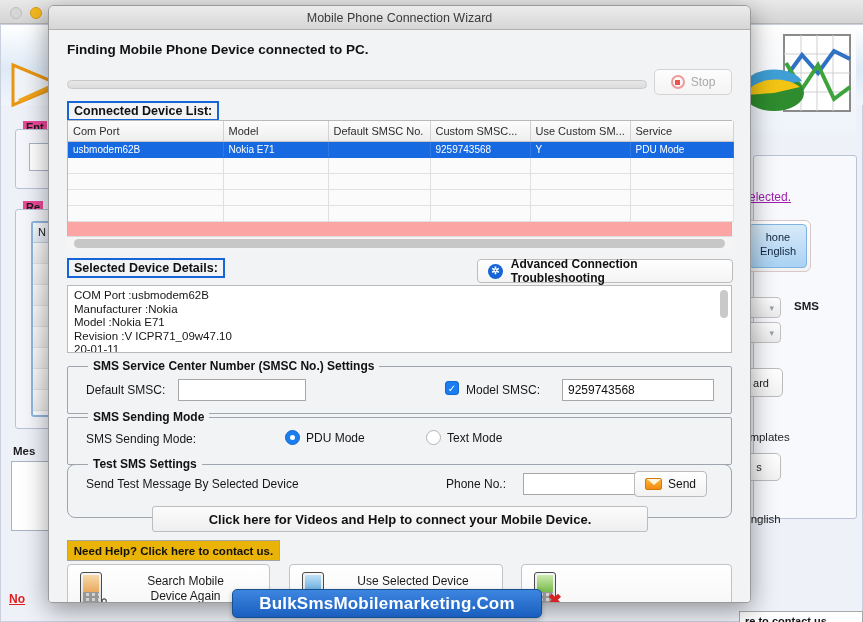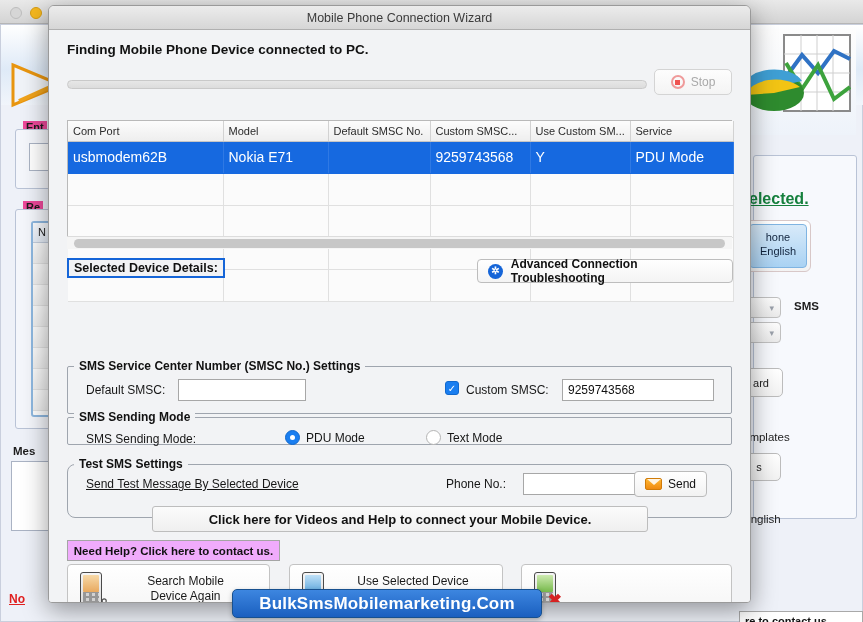--- a/index.html
+++ b/index.html
@@ -85,21 +85,21 @@
   .bg-combo .caret {
     position: absolute; right: 6px; top: 5px;
     font-size: 9px; color: #9aa0aa;
   }
   .bg-text { position: absolute; font-size: 11.5px; color: #1d1d1d; }
   .bg-link-red {
     position: absolute; font-size: 12px; font-weight: bold; color: #e02020;
     text-decoration: underline;
   }
   .bg-link-blue {
-    position: absolute; font-size: 16px; font-weight: bold; color: #15803d;
+    position: absolute; font-size: 12px; font-weight: normal; color: #a21caf;
     text-decoration: underline;
   }
   .bg-wizbtn {
     position: absolute;
     background: linear-gradient(#ffffff,#f3f3f3);
     border: 1px solid #d8c8c8; border-radius: 6px;
   }
   .bg-wizbtn-inner {
     position: absolute; left: 3px; top: 3px; right: 3px; bottom: 3px;
     background: linear-gradient(#d8eaf9,#a9d2f3);
@@ -180,24 +180,24 @@
   #device-table th {
     height: 20px;
     background: linear-gradient(#fcfcfc,#eeeeee);
     border-right: 1px solid #d2d2d2;
     border-bottom: 1px solid #c6c6c6;
     font-size: 11px; font-weight: normal; color: #2b2b2b;
     text-align: left; padding: 0 5px;
     white-space: nowrap; overflow: hidden;
   }
   #device-table td {
-    height: 32px;
+    height: 16px;
     border-right: 1px solid #e0e0e0;
     border-bottom: 1px solid #e0e0e0;
-    font-size: 14px; color: #1a1a1a;
+    font-size: 10px; color: #1a1a1a;
     padding: 0 5px;
     white-space: nowrap; overflow: hidden;
     background: #fbfbfb;
   }
   #device-table tr.selected td {
     background: #1669e0; color: #ffffff;
     border-right-color: #2f79e4;
     border-bottom-color: #1669e0;
   }
   #table-hscroll {
@@ -240,21 +240,21 @@
   }
 
   
   .group {
     position: absolute;
     border: 1px solid #9fa5ae;
     border-radius: 2px;
     background: transparent;
   }
   .group > .legend {
-    position: absolute; top: -8px; left: 6px;
+    position: absolute; top: -8px; left: 20px;
     background: #f2f3f5; padding: 0 5px;
     font-size: 12px; font-weight: bold; color: #111;
     white-space: nowrap;
   }
   .fld-label { position: absolute; font-size: 12px; color: #161616; }
   .txtinput {
     position: absolute; background: #ffffff;
     border: 1px solid #a7a7a7;
     font-size: 12px; color: #111;
     padding: 0 5px;
@@ -297,21 +297,21 @@
 
   #videos-help-btn {
     position: absolute; left: 103px; top: 476px; width: 496px; height: 26px;
     background: linear-gradient(#fbfbfb,#efefef);
     border: 1px solid #bdbdbd; border-radius: 3px;
     display: flex; align-items: center; justify-content: center;
     font-size: 13px; font-weight: bold; color: #111;
   }
   #need-help-btn {
     position: absolute; left: 18px; top: 510px; width: 213px; height: 21px;
-    background: #f0abfc; border: 1px solid #a5a5a5;
+    background: #eab308; border: 1px solid #a5a5a5;
     display: flex; align-items: center; justify-content: center;
     font-size: 11.5px; font-weight: bold; color: #111;
   }
 
   .action-btn {
     position: absolute; top: 534px; height: 50px;
     background: linear-gradient(#ffffff,#f5f5f5);
     border: 1px solid #c3c3c3; border-radius: 4px;
     display: flex; align-items: center; gap: 10px;
     padding-left: 12px;
@@ -459,20 +459,21 @@
 
     <div id="progressbar"></div>
 
     <div id="stop-btn">
       <span class="stop-glyph">
           <i></i>
         </span>
       <span>Stop</span>
     </div>
 
+    <div class="boxed-label" style="left:18px; top:71px;">Connected Device List:</div>
 
     <div id="device-table">
       <table>
         <colgroup>
           <col style="width:155px">
             <col style="width:105px">
             <col style="width:102px">
           <col style="width:100px">
             <col style="width:100px">
             <col style="width:103px">
@@ -536,42 +537,50 @@
       <div class="thumb"></div>
     </div>
 
     <div id="adv-btn">
       <span class="gear-icon">✲</span>
       <span>Advanced Connection Troubleshooting</span>
     </div>
 
     <div class="boxed-label" style="left:18px; top:228px;">Selected Device Details:</div>
 
+    <div id="details-box">
+      <div>COM Port :usbmodem62B</div>
+      <div>Manufacturer :Nokia</div>
+      <div>Model :Nokia E71</div>
+      <div>Revision :V ICPR71_09w47.10</div>
+      <div>20-01-11</div>
+      <div id="details-scroll"></div>
+    </div>
 
     <div class="group" style="left:18px; top:336px; width:665px; height:48px;">
       <div class="legend">SMS Service Center Number (SMSC No.) Settings</div>
       <div class="fld-label" style="left:18px; top:16px;">Default SMSC:</div>
       <div class="txtinput" style="left:110px; top:12px; width:128px; height:22px;"></div>
       <div class="checkbox" style="left:377px; top:14px;">✓</div>
-      <div class="fld-label" style="left:398px; top:16px;">Custom SMSC:</div>
+      <div class="fld-label" style="left:398px; top:16px;">Model SMSC:</div>
       <div class="txtinput" style="left:494px; top:12px; width:152px; height:22px;">9259743568</div>
     </div>
 
-    <div class="group" style="left:18px; top:387px; width:665px; height:28px;">
+    <div class="group" style="left:18px; top:387px; width:665px; height:48px;">
       <div class="legend">SMS Sending Mode</div>
       <div class="fld-label" style="left:18px; top:14px;">SMS Sending Mode:</div>
       <div class="radio on" style="left:217px; top:12px;"></div>
       <div class="fld-label" style="left:238px; top:13px;">PDU Mode</div>
       <div class="radio" style="left:358px; top:12px;"></div>
       <div class="fld-label" style="left:379px; top:13px;">Text Mode</div>
     </div>
 
     <div class="group" style="left:18px; top:434px; width:665px; height:54px;border-radius:8px;">
       <div class="legend">Test SMS Settings</div>
-      <div class="fld-label" style="left:18px; top:12px;text-decoration:underline;">Send Test Message By Selected Device</div>
+      <div class="fld-label" style="left:18px; top:12px;">Send Test Message By Selected Device</div>
       <div class="fld-label" style="left:378px; top:12px;">Phone No.:</div>
       <div class="txtinput" style="left:455px; top:8px; width:148px; height:22px;"></div>
     </div>
 
     <div id="send-btn">
       <span class="mail-icon"></span>
       <span>Send</span>
     </div>
 
     <div id="videos-help-btn">Click here for Videos and Help to connect your Mobile Device.</div>

